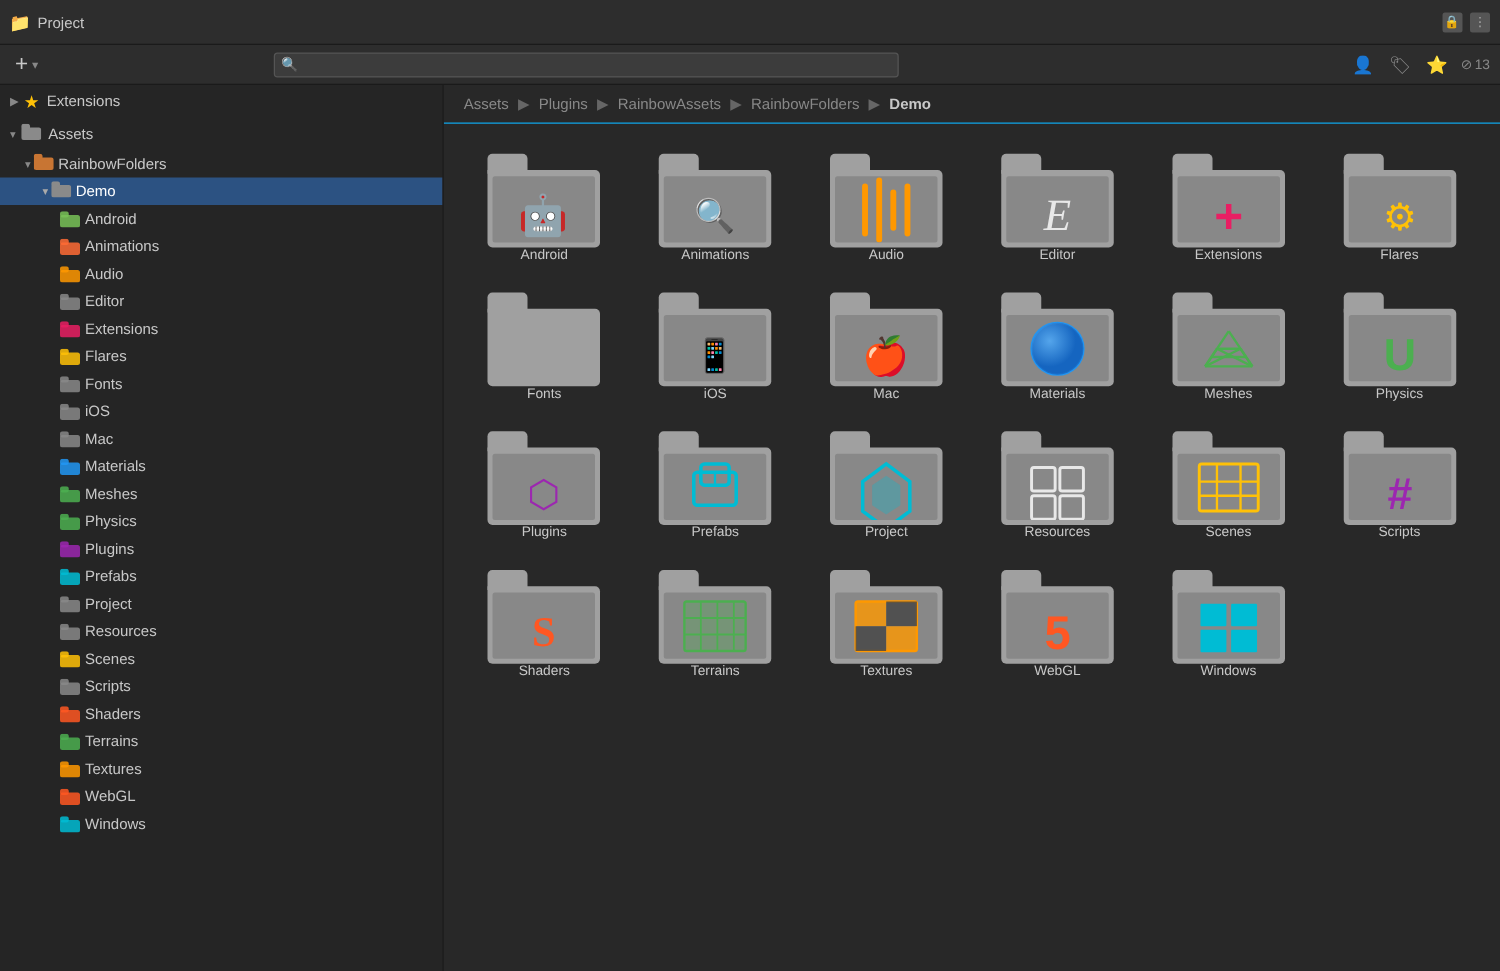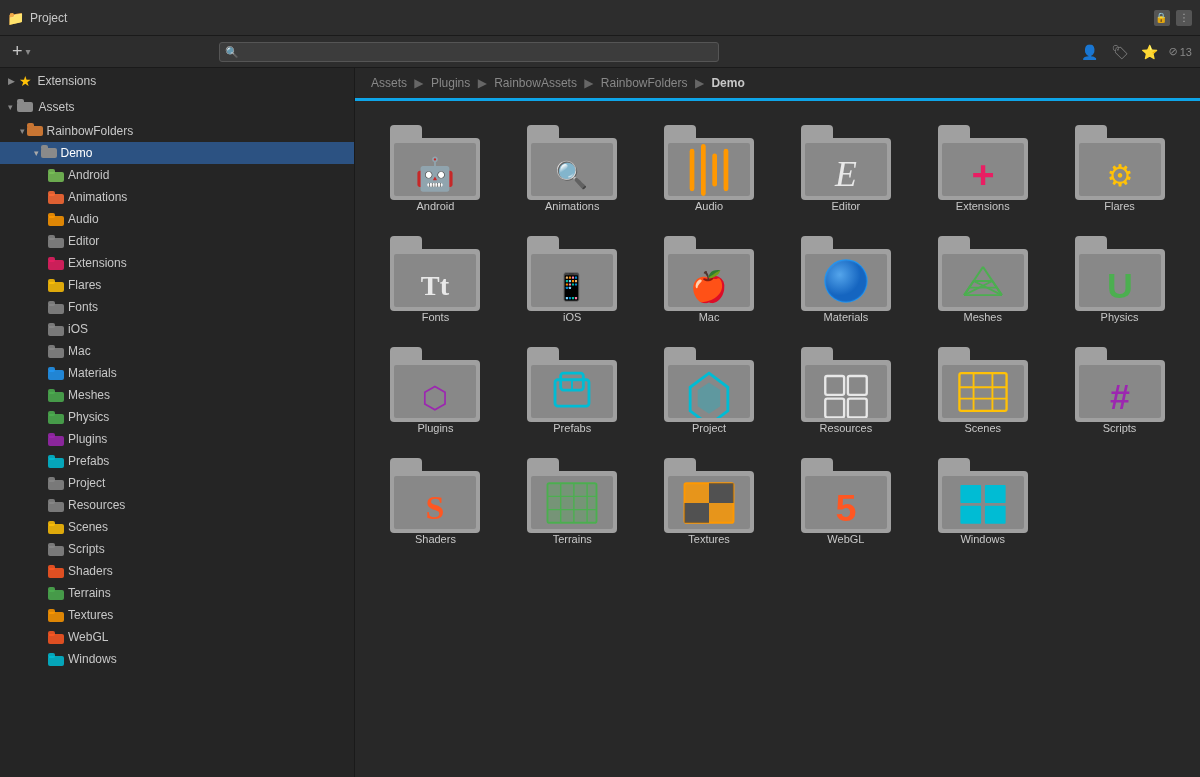--- a/index.html
+++ b/index.html
@@ -173,21 +173,21 @@
     }
     .content::-webkit-scrollbar { width: 8px; }
     .content::-webkit-scrollbar-track { background: #282828; }
     .content::-webkit-scrollbar-thumb { background: #444; border-radius: 3px; }
 
     .breadcrumb {
       padding: 8px 16px;
       font-size: 12px;
       color: #c8c8c8;
       flex-shrink: 0;
-      border-bottom: 3px solid #0ea5e9;
+      border-bottom: 1px solid #0ea5e9;
     }
     .breadcrumb span { color: #888; }
     .breadcrumb .current { color: #c8c8c8; font-weight: 600; }
     .breadcrumb .arrow { color: #666; margin: 0 4px; }
 
     
     .folder-grid {
       display: grid;
       grid-template-columns: repeat(6, 1fr);
       gap: 8px;
@@ -618,25 +618,20 @@
           <text x="50%" y="62%" dominant-baseline="middle" text-anchor="middle" font-size="32" fill="#ffc107">⚙</text>
         </svg>
       </div>
     </div>
     <span class="folder-label">Flares</span>
   </div>
         <div class="folder-item">
     <div class="big-folder">
       <div class="folder-tab"></div>
       <div class="folder-body"></div>
-      <div class="folder-inner">
-        <svg xmlns="http://www.w3.org/2000/svg" width="80" height="66" viewBox="0 0 80 70">
-          <text x="50%" y="62%" dominant-baseline="middle" text-anchor="middle" font-size="30" fill="#e8e8e8" font-family="Georgia,serif" font-weight="bold">Tt</text>
-        </svg>
-      </div>
     </div>
     <span class="folder-label">Fonts</span>
   </div>
         <div class="folder-item">
     <div class="big-folder">
       <div class="folder-tab"></div>
       <div class="folder-body"></div>
       <div class="folder-inner">
         <svg xmlns="http://www.w3.org/2000/svg" width="80" height="66" viewBox="0 0 80 70">
           <text x="50%" y="62%" dominant-baseline="middle" text-anchor="middle" font-size="28" fill="#00bcd4">📱</text>

